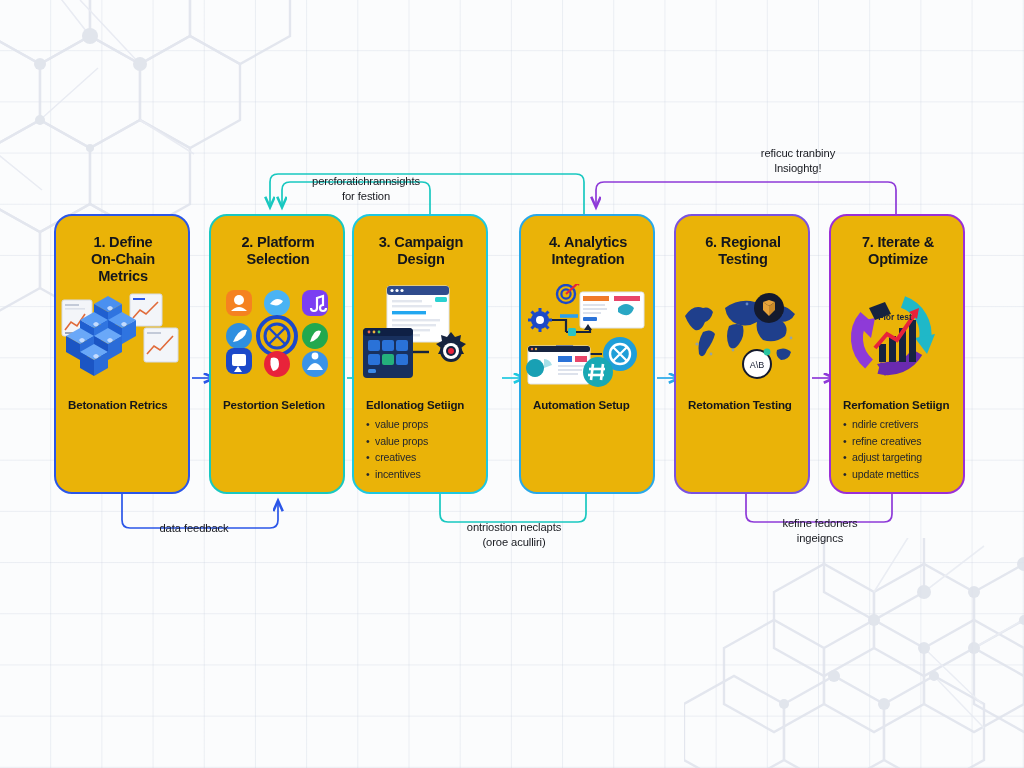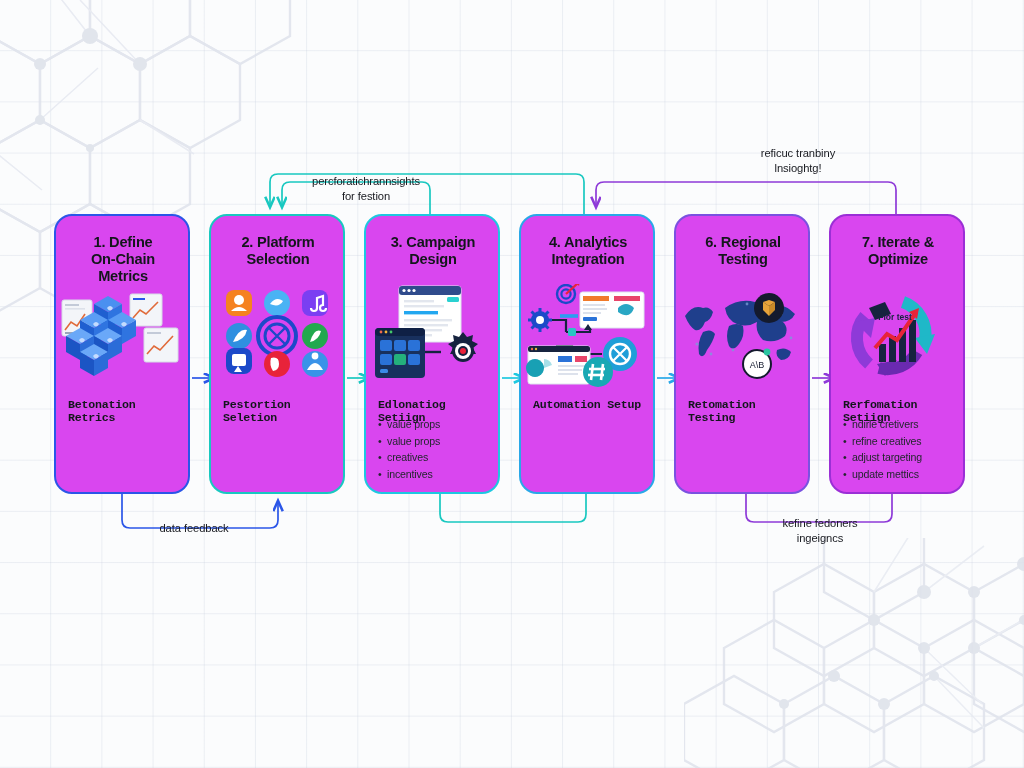--- a/index.html
+++ b/index.html
@@ -37,21 +37,21 @@
   #cards {
     position: absolute;
     left: 0; top: 0;
     width: 1024px; height: 768px;
   }
   .card {
     position: absolute;
     top: 214px;
     width: 136px;
     height: 280px;
-    background: #d946ef;
+    background: #eab308;
     border: 2.2px solid #2b56e8;
     border-radius: 18px;
     box-sizing: border-box;
     padding: 14px 10px 10px 12px;
   }
   .card-title {
     font-size: 14.6px;
     font-weight: bold;
     color: #14161c;
     text-align: center;
@@ -71,21 +71,20 @@
     justify-content: center;
   }
   .card-sub {
     position: absolute;
     left: 12px;
     top: 182px;
     font-size: 11.6px;
     font-weight: bold;
     color: #14161c;
     letter-spacing: -0.2px;
-    font-family: Liberation Mono, monospace;
   }
   .card-bullets {
     position: absolute;
     left: 12px;
     top: 200px;
     margin: 0;
     padding: 0;
     list-style: none;
   }
   .card-bullets li {
@@ -228,20 +227,22 @@
     <path fill="none" stroke="#19c8c0" stroke-width="1.7" d="M440,494 L440,514 Q440,522 448,522 L578,522 Q586,522 586,514 L586,494"></path>
 
     <path fill="none" stroke="#8e3ad8" stroke-width="1.7" d="M746,494 L746,514 Q746,522 754,522 L884,522 Q892,522 892,514 L892,494"></path>
   </svg>
 
   <div class="wire-label" style="left:700px; top:146px; width:196px;">reficuc tranbiny
 lnsioghtg!</div>
   <div class="wire-label" style="left:266px; top:174px; width:200px;">percforatichrannsights
 for festion</div>
   <div class="wire-label" style="left:106px; top:521px; width:176px;">data feedback</div>
+  <div class="wire-label" style="left:416px; top:520px; width:196px;">ontriostion neclapts
+(oroe aculliri)</div>
   <div class="wire-label" style="left:722px; top:516px; width:196px;">kefine fedoners
 ingeigncs</div>
 
   <div id="cards">
 
     <div class="card" style="left:54px; border-color:#2b56e8;">
       <div class="card-title">1. Define
 On-Chain Metrics</div>
       <div class="card-art">
         <svg width="124" height="92" viewBox="0 0 124 92">
@@ -352,21 +353,21 @@
           <g>
               <circle cx="93" cy="78" r="13" fill="#3a93e8"></circle>
             <path d="M85,84 q8,-14 16,0 Z" fill="#fff"></path>
               <circle cx="93" cy="70" r="3.4" fill="#fff"></circle>
             </g>
         </svg>
       </div>
       <div class="card-sub">Pestortion Seletion</div>
     </div>
 
-    <div class="card" style="left:364px; border-color:#1ec8e0;">
+    <div class="card" style="left:352px; border-color:#1ec8e0;">
       <div class="card-title">3. Campaign
 Design</div>
       <div class="card-art">
         <svg width="118" height="104" viewBox="0 0 118 104">
           <g>
             <rect x="26" y="2" width="62" height="56" rx="3" fill="#fff" stroke="#dfe4ee"></rect>
             <rect x="26" y="2" width="62" height="9" rx="3" fill="#2f4b8c"></rect>
             <circle cx="31" cy="6.5" r="1.6" fill="#fff"></circle>
               <circle cx="36" cy="6.5" r="1.6" fill="#fff"></circle>
               <circle cx="41" cy="6.5" r="1.6" fill="#fff"></circle>

